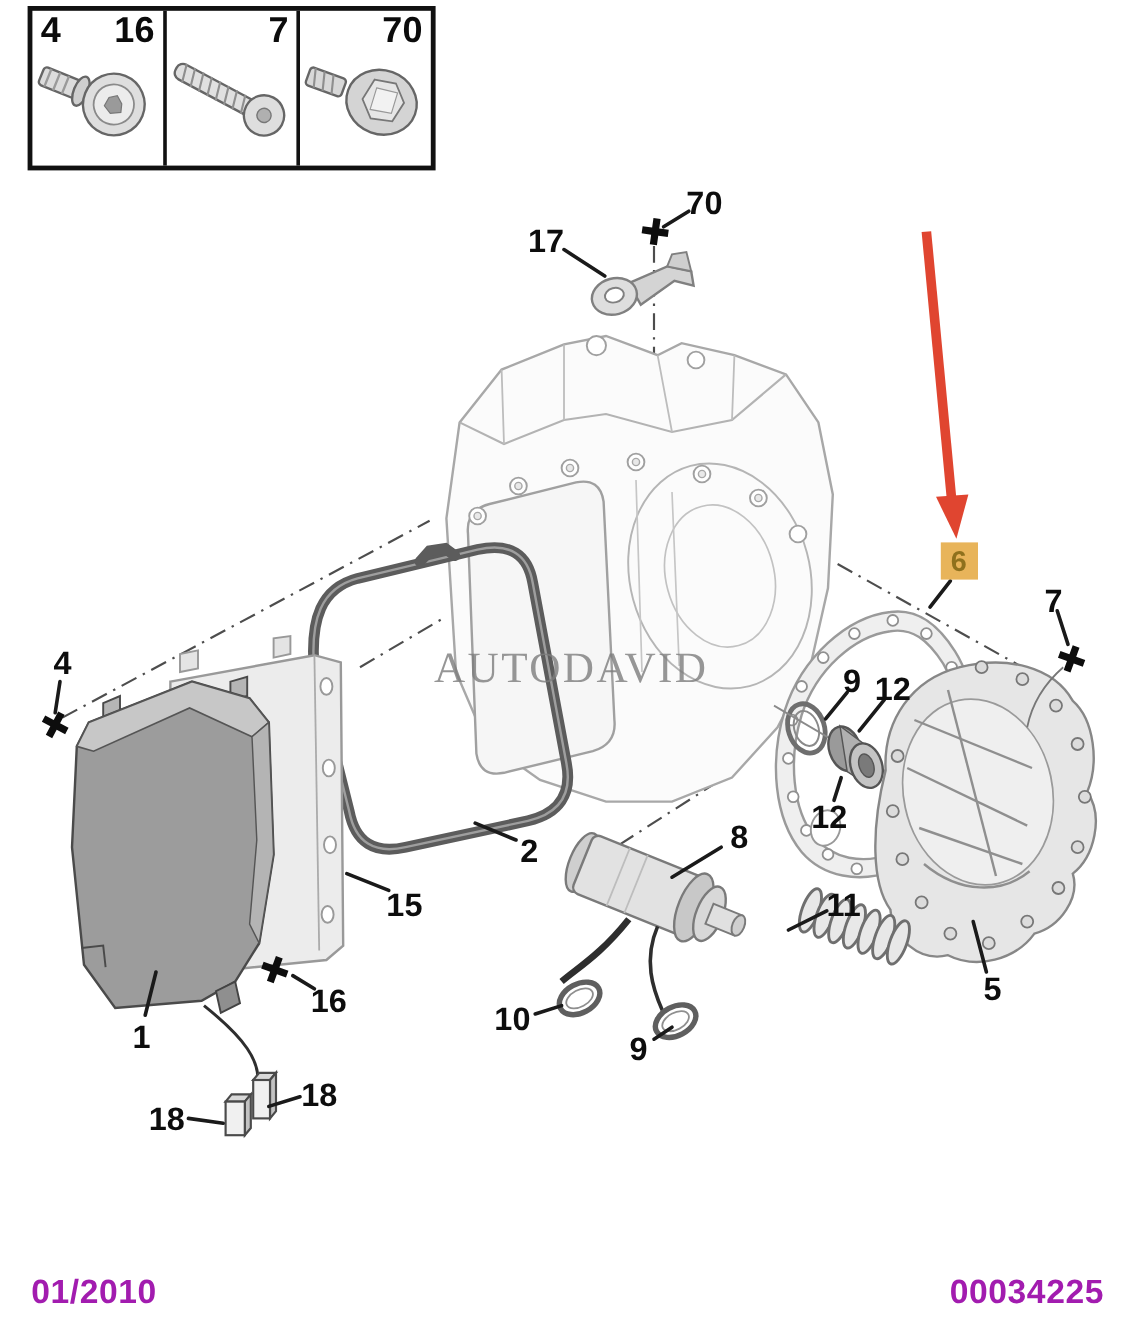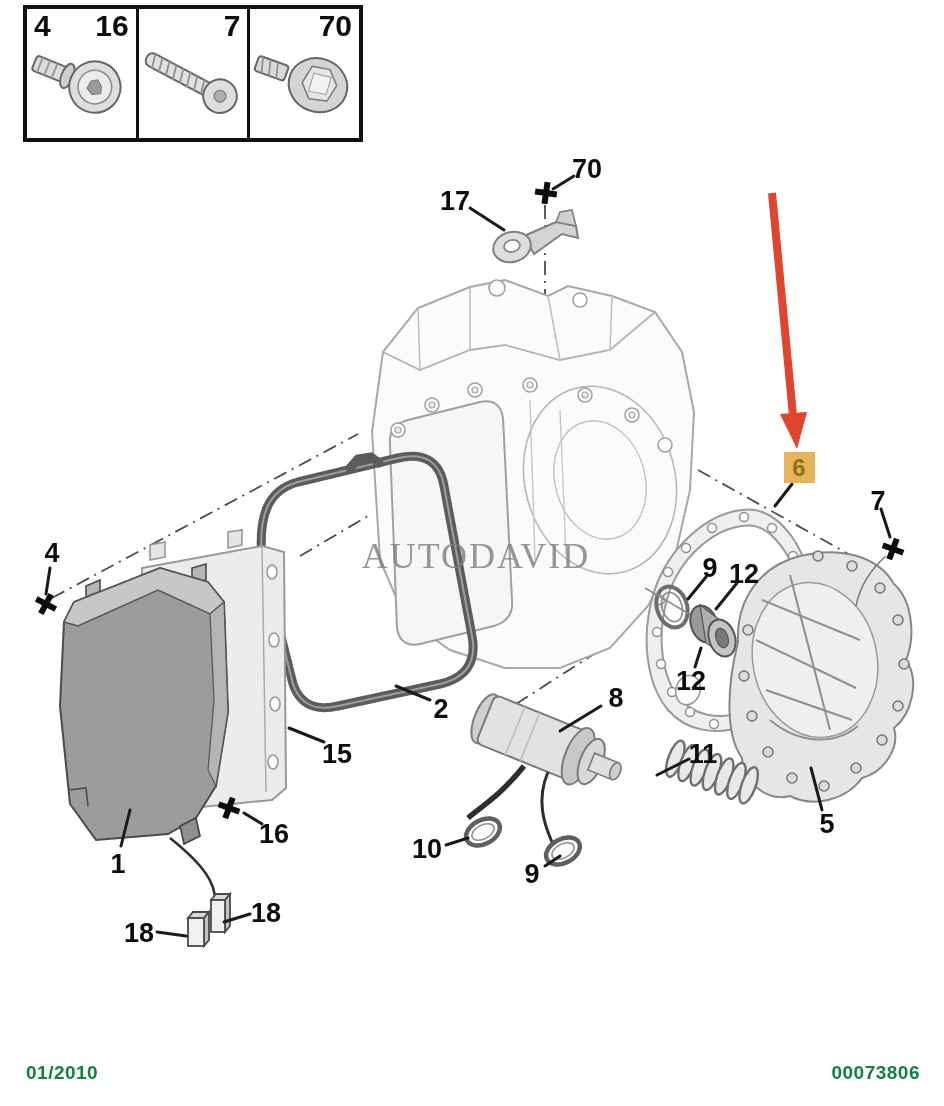--- a/index.html
+++ b/index.html
@@ -16,21 +16,21 @@
   .legend-cell{position:relative;flex:1;border-right:3px solid #111;}
   .legend-cell:last-child{border-right:none;}
   .legend-num{
     position:absolute;top:2px;font-weight:bold;font-size:30px;color:#0b0b0b;line-height:1;
   }
   .legend-num.tl{left:7px;}
   .legend-num.tr{right:7px;}
   .legend-art{position:absolute;left:0;top:0;width:100%;height:100%;}
   
   .footer-text{
-    position:absolute;top:1063px;font-weight:bold;font-size:19px;color:#15803d;line-height:1;
+    position:absolute;top:1063px;font-weight:bold;font-size:28px;color:#a21caf;line-height:1;
     letter-spacing:0.5px;
   }
   .footer-date{left:26px;}
   .footer-doc{right:24px;}
   
   text.callout{
     font-family:"Liberation Sans",sans-serif;font-weight:bold;font-size:27px;fill:#0d0d0d;
   }
   text.watermark{
     font-family:"Liberation Serif",serif;font-size:36px;fill:#7d7d7d;opacity:0.8;letter-spacing:2px;
@@ -336,15 +336,15 @@
           <ellipse cx="20" cy="0" rx="30" ry="27" fill="#d4d4d4" stroke="#666" stroke-width="2"></ellipse>
           <path d="M 8,-16 L 26,-19 L 38,-6 L 34,12 L 16,16 L 4,3 Z" fill="#e6e6e6" stroke="#777" stroke-width="1.5"></path>
           <path d="M 12,-10 L 30,-12 L 31,6 L 13,9 Z" fill="#f2f2f2" stroke="#999" stroke-width="1"></path>
         </g>
       </svg>
       <span class="legend-num tr">70</span>
     </div>
   </div>
 
   <div class="footer-text footer-date">01/2010</div>
-  <div class="footer-text footer-doc">00073806</div>
+  <div class="footer-text footer-doc">00034225</div>
 
 </div>
 
 </body></html>

